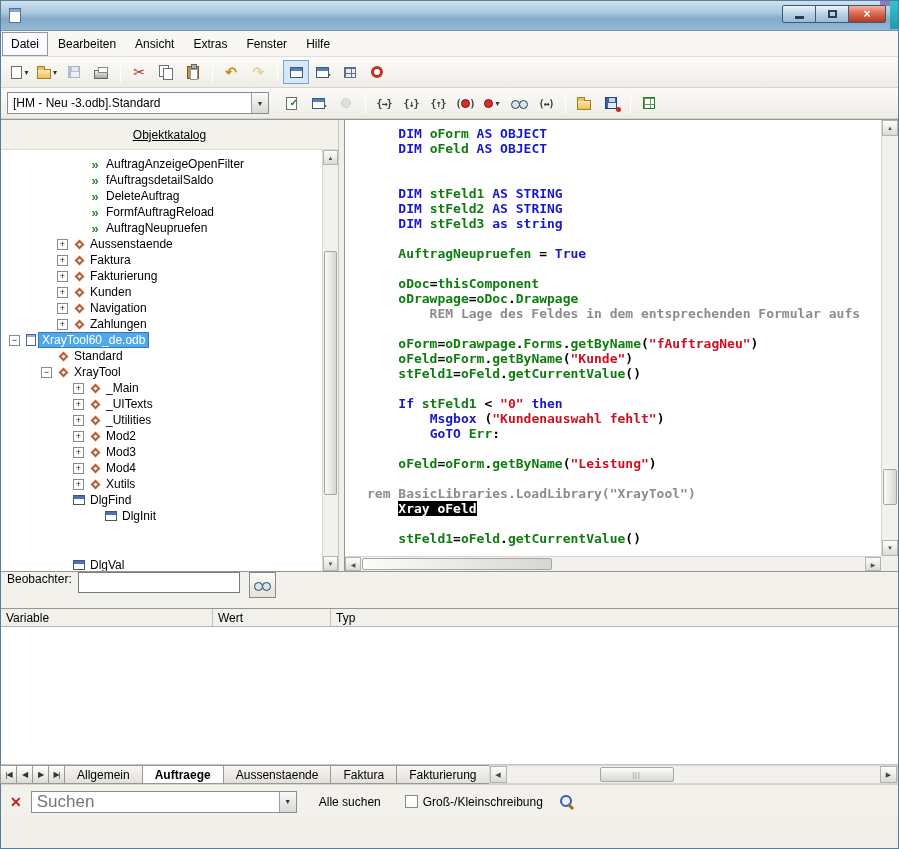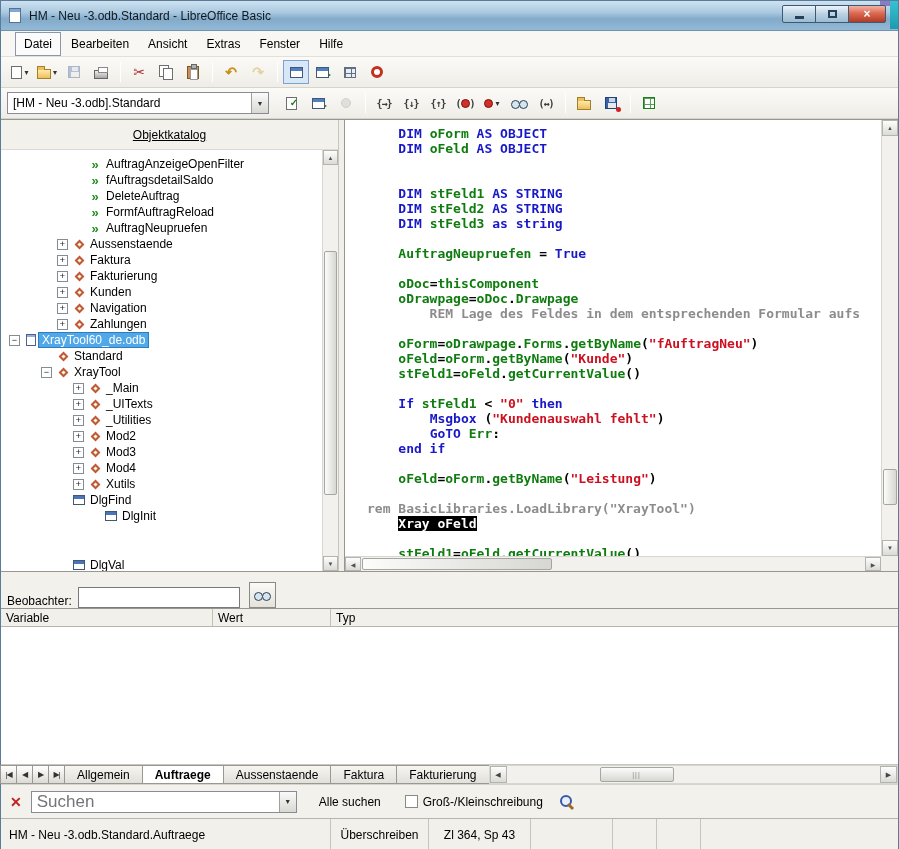--- a/index.html
+++ b/index.html
@@ -19,21 +19,21 @@
   .wbtn{width:34px;height:18px;border:1px solid #3C5A74;display:flex;align-items:center;justify-content:center;
     background:linear-gradient(#ECF4FB,#BCD2E2 48%,#9CBBD2);margin-left:-1px;}
   .wbtn:first-child{border-radius:2px 0 0 2px;}
   .wbtn.close{width:38px;background:linear-gradient(#F3B2A6,#DC6A52 45%,#B03A26);border-radius:0 2px 2px 2px;}
   .glyph-min{width:9px;height:3px;background:#24405C;margin-top:7px;}
   .glyph-max{width:9px;height:8px;border:2px solid #24405C;background:transparent;}
   .glyph-close{color:#fff;font-size:12px;font-weight:bold;line-height:1;}
 
   
   .menubar{position:absolute;left:0;top:30px;right:0;height:26px;background:#F8F7F3;border-bottom:1px solid #E2E0DA;
-    display:flex;align-items:center;padding-left:14px;}
+    display:flex;align-items:center;padding-left:1px;}
   .menu-item{padding:4px 8px;font-size:12px;color:#000;margin-right:1px;border:1px solid transparent;}
   .menu-item.focused{border:1px solid #8A98A8;background:#FBFBFB;}
 
   
   .toolbar{position:absolute;left:0;right:0;background:linear-gradient(#FBFAF7,#EEEDE7);
     border-bottom:1px solid #D6D4CC;display:flex;align-items:center;padding-left:6px;}
   #toolbar1{top:56px;height:31px;}
   #toolbar2{top:87px;height:31px;}
   .tbtn{height:24px;min-width:26px;display:flex;align-items:center;justify-content:center;
     border:1px solid transparent;margin-right:1px;position:relative;padding:0 2px;}
@@ -120,21 +120,21 @@
   .sbar.v-ed{right:0;top:0;width:17px;bottom:15px;border-left:1px solid #D8D6D0;}
   .sbar.h-ed{left:0;right:17px;bottom:0;height:15px;border-top:1px solid #D8D6D0;}
   .sbar.v-tree{position:absolute;right:0;top:30px;bottom:0;width:16px;border-left:1px solid #D8D6D0;background:#F2F1ED;}
   .sb-btn{position:absolute;background:linear-gradient(#FDFDFD,#DADAD6);border:1px solid #B4B4AE;color:#505050;
     display:flex;align-items:center;justify-content:center;font-size:6px;}
   .sb-thumb{position:absolute;background:linear-gradient(90deg,#FCFCFB,#D6D6D2);border:1px solid #A6A6A0;border-radius:2px;}
   .sb-corner{position:absolute;right:0;bottom:0;width:17px;height:15px;background:#F0EFEA;}
 
   
   .watchbar{position:absolute;left:0;top:570px;right:0;height:37px;background:#F2F1EC;border-top:1px solid #989690;
-    display:flex;align-items:flex-end;padding-left:6px;}
+    display:flex;align-items:flex-start;padding-left:6px;}
   .watch-label{font-size:12px;color:#000;}
   .watch-input{width:162px;height:21px;border:1px solid #7A7A7A;background:#fff;margin-left:6px;font-size:12px;padding:2px 4px;font-family:"Liberation Sans",sans-serif;}
   .watch-btn{width:27px;height:26px;margin-left:9px;background:linear-gradient(#FBFAF7,#E4E2DA);
     border:1px solid #8A8A84;display:flex;align-items:center;justify-content:center;}
 
   
   .vartable{position:absolute;left:0;top:607px;right:0;height:156px;background:#fff;border-top:1px solid #989690;}
   .vt-header{height:18px;background:#F1F0EB;border-bottom:1px solid #B6B4AC;display:flex;font-size:12px;color:#000;}
   .vt-col{padding:2px 5px;border-right:1px solid #C2C0B8;white-space:nowrap;overflow:hidden;}
   .vt-col.c1{width:212px;}
@@ -179,21 +179,20 @@
   .sb-c6{width:44px;}
   .sb-c7{flex:1;border-right:none;}
 </style>
 </head>
 <body>
 
 <div class="window">
 
   <div class="titlebar">
     <span class="app-icon"></span>
-    <span class="title-text">HM - Neu -3.odb.Standard - LibreOffice Basic</span>
     <span class="desktop-peek"></span>
     <span class="desktop-peek2"></span>
     <div class="win-buttons">
       <div class="wbtn">
           <span class="glyph-min"></span>
         </div>
       <div class="wbtn">
           <span class="glyph-max"></span>
         </div>
       <div class="wbtn close">
@@ -525,21 +524,20 @@
           <div class="cline"><span class="p">    </span><span class="i">oDrawpage</span><span class="p">=</span><span class="i">oDoc</span><span class="p">.</span><span class="i">Drawpage</span></div>
           <div class="cline"><span class="c">        REM Lage des Feldes in dem entsprechenden Formular aufs</span></div>
           <div class="cline">&nbsp;</div>
           <div class="cline"><span class="p">    </span><span class="i">oForm</span><span class="p">=</span><span class="i">oDrawpage</span><span class="p">.</span><span class="i">Forms</span><span class="p">.</span><span class="i">getByName</span><span class="p">(</span><span class="s">"fAuftragNeu"</span><span class="p">)</span></div>
           <div class="cline"><span class="p">    </span><span class="i">oFeld</span><span class="p">=</span><span class="i">oForm</span><span class="p">.</span><span class="i">getByName</span><span class="p">(</span><span class="s">"Kunde"</span><span class="p">)</span></div>
           <div class="cline"><span class="p">    </span><span class="i">stFeld1</span><span class="p">=</span><span class="i">oFeld</span><span class="p">.</span><span class="i">getCurrentValue</span><span class="p">()</span></div>
           <div class="cline">&nbsp;</div>
           <div class="cline"><span class="p">    </span><span class="k">If </span><span class="i">stFeld1</span><span class="p"> &lt; </span><span class="s">"0"</span><span class="p"> </span><span class="k">then</span></div>
           <div class="cline"><span class="p">        </span><span class="k">Msgbox</span><span class="p"> (</span><span class="s">"Kundenauswahl fehlt"</span><span class="p">)</span></div>
           <div class="cline"><span class="p">        </span><span class="k">GoTO </span><span class="i">Err</span><span class="p">:</span></div>
-          <div class="cline"><span class="p">    </span><span class="k">end if</span></div>
           <div class="cline">&nbsp;</div>
           <div class="cline"><span class="p">    </span><span class="i">oFeld</span><span class="p">=</span><span class="i">oForm</span><span class="p">.</span><span class="i">getByName</span><span class="p">(</span><span class="s">"Leistung"</span><span class="p">)</span></div>
           <div class="cline">&nbsp;</div>
           <div class="cline"><span class="c">rem BasicLibraries.LoadLibrary("XrayTool")</span></div>
           <div class="cline"><span class="p">    </span><span class="sel">Xray oFeld</span></div>
           <div class="cline">&nbsp;</div>
           <div class="cline"><span class="p">    </span><span class="i">stFeld1</span><span class="p">=</span><span class="i">oFeld</span><span class="p">.</span><span class="i">getCurrentValue</span><span class="p">()</span></div>
         </div>
       <div class="sbar v-ed">
         <div class="sb-btn" style="left:0;right:0;top:0;height:16px;">▲</div>
@@ -598,23 +596,14 @@
       <div class="combo-btn">▼</div>
     </div>
     <span class="flatbtn">Alle suchen</span>
     <span class="checkbox"></span>
     <span class="cb-label">Groß-/Kleinschreibung</span>
     <span class="sb-tool">
       <span class="g-mag"></span>
     </span>
   </div>
 
-  <div class="statusbar">
-    <div class="sb-cell sb-c1">HM - Neu -3.odb.Standard.Auftraege</div>
-    <div class="sb-cell sb-c2 center">Überschreiben</div>
-    <div class="sb-cell sb-c3 center">Zl 364, Sp 43</div>
-    <div class="sb-cell sb-c4"></div>
-    <div class="sb-cell sb-c5"></div>
-    <div class="sb-cell sb-c6"></div>
-    <div class="sb-cell sb-c7"></div>
-  </div>
 
 </div>
 
 </body></html>

